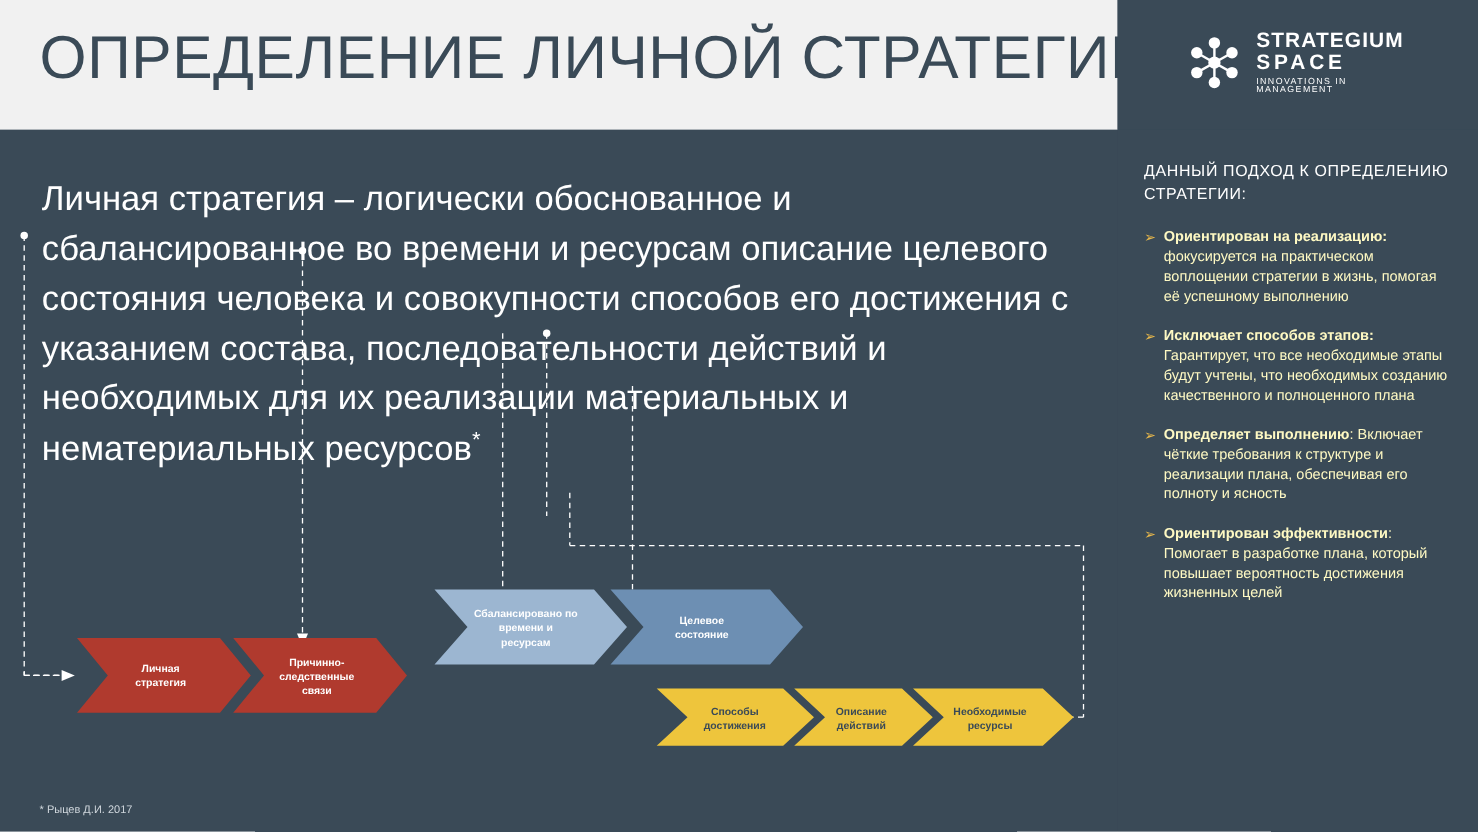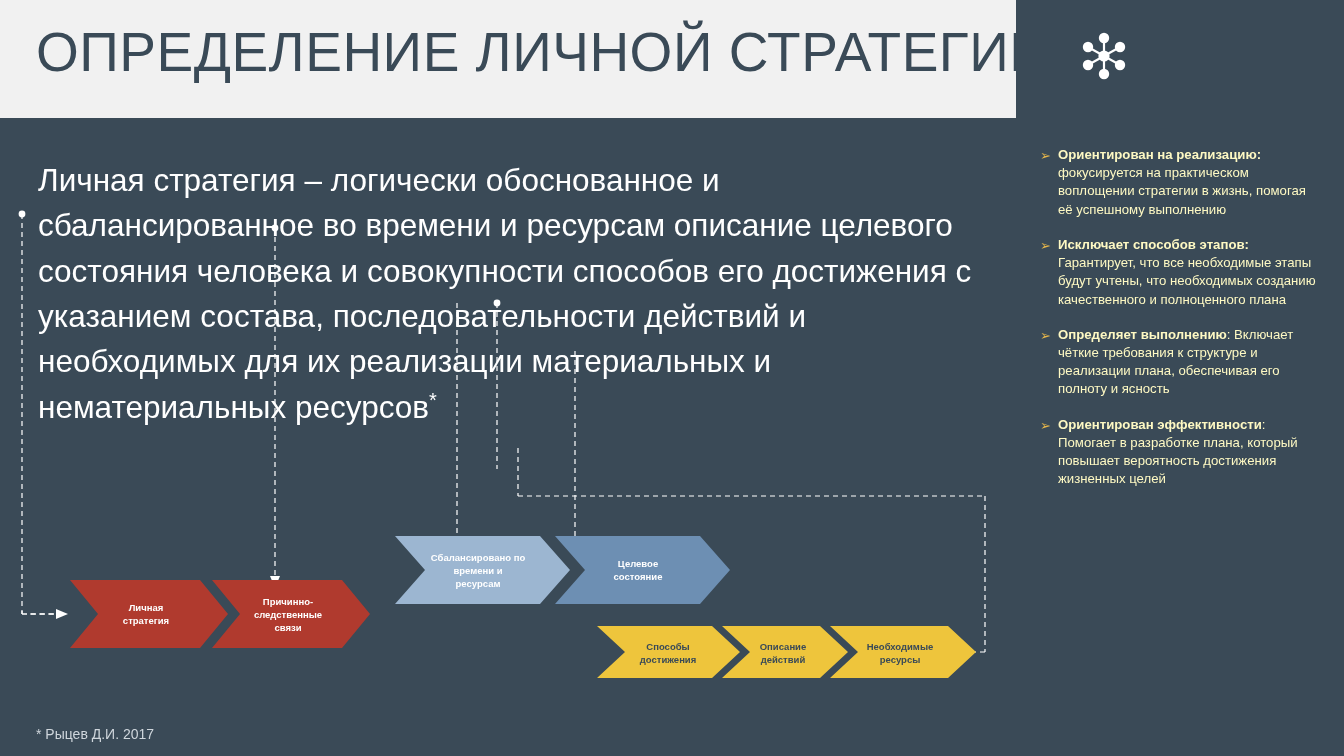--- a/index.html
+++ b/index.html
@@ -73,21 +73,21 @@
     color: #ffffff;
     font-size: 31.5px;
     line-height: 1.44;
     font-weight: 400;
   }
   .lead sup { font-size: 20px; vertical-align: super; }
 
   .footnote {
     position: absolute;
     left: 36px; bottom: 14px;
-    font-size: 14px;
+    font-size: 10px;
     color: #cfd6dc;
   }
 
   
   .panel {
     position: absolute;
     left: 1016px; top: 118px;
     width: 328px; height: 638px;
     background: #3a4a57;
     padding: 28px 20px 10px 24px;
@@ -165,20 +165,26 @@
           <g stroke="#ffffff" stroke-width="2.2" fill="none">
             <line x1="28" y1="10" x2="28" y2="28"></line>
             <line x1="44" y1="19" x2="28" y2="28"></line>
             <line x1="44" y1="37" x2="28" y2="28"></line>
             <line x1="28" y1="46" x2="28" y2="28"></line>
             <line x1="12" y1="37" x2="28" y2="28"></line>
             <line x1="12" y1="19" x2="28" y2="28"></line>
           </g>
         </svg>
       </span>
+      <span class="logo-text">
+        <div class="l1">STRATEGIUM</div>
+        <div class="l2">SPACE</div>
+        <div class="l3">INNOVATIONS IN</div>
+        <div class="l4">MANAGEMENT</div>
+      </span>
     </div>
   </div>
 
   <div class="body-left">
     <div class="lead"><span>Личная стратегия – логически обоснованное и сбалансированное во времени и ресурсам описание целевого состояния человека и совокупности способов его достижения с указанием состава, последовательности действий и необходимых для их реализации материальных и нематериальных ресурсов</span><sup>*</sup></div>
     <div class="footnote">* Рыцев Д.И. 2017</div>
   </div>
 
   <svg class="diagram" viewBox="0 0 1016 638">
     <g stroke="#ffffff" stroke-width="1.2" fill="none" stroke-dasharray="5,4">
@@ -252,20 +258,21 @@
       <text class="chev-label-dark" x="783" y="545">действий</text>
     </g>
     <g>
       <polygon points="830,508 948,508 976,534 948,560 830,560 858,534" fill="#eec53c"></polygon>
       <text class="chev-label-dark" x="900" y="532">Необходимые</text>
       <text class="chev-label-dark" x="900" y="545">ресурсы</text>
     </g>
   </svg>
 
   <div class="panel">
+    <div class="panel-title">ДАННЫЙ ПОДХОД К ОПРЕДЕЛЕНИЮ СТРАТЕГИИ:</div>
     <div id="panel-items">
         <div class="panel-item">
           <span class="panel-bullet">➢</span>
           <div class="panel-text"><b>Ориентирован на реализацию:</b><span> фокусируется на практическом воплощении стратегии в жизнь, помогая её успешному выполнению</span></div>
         </div>
         <div class="panel-item">
           <span class="panel-bullet">➢</span>
           <div class="panel-text"><b>Исключает способов этапов:</b><span> Гарантирует, что все необходимые этапы будут учтены, что необходимых созданию качественного и полноценного плана</span></div>
         </div>
         <div class="panel-item">

